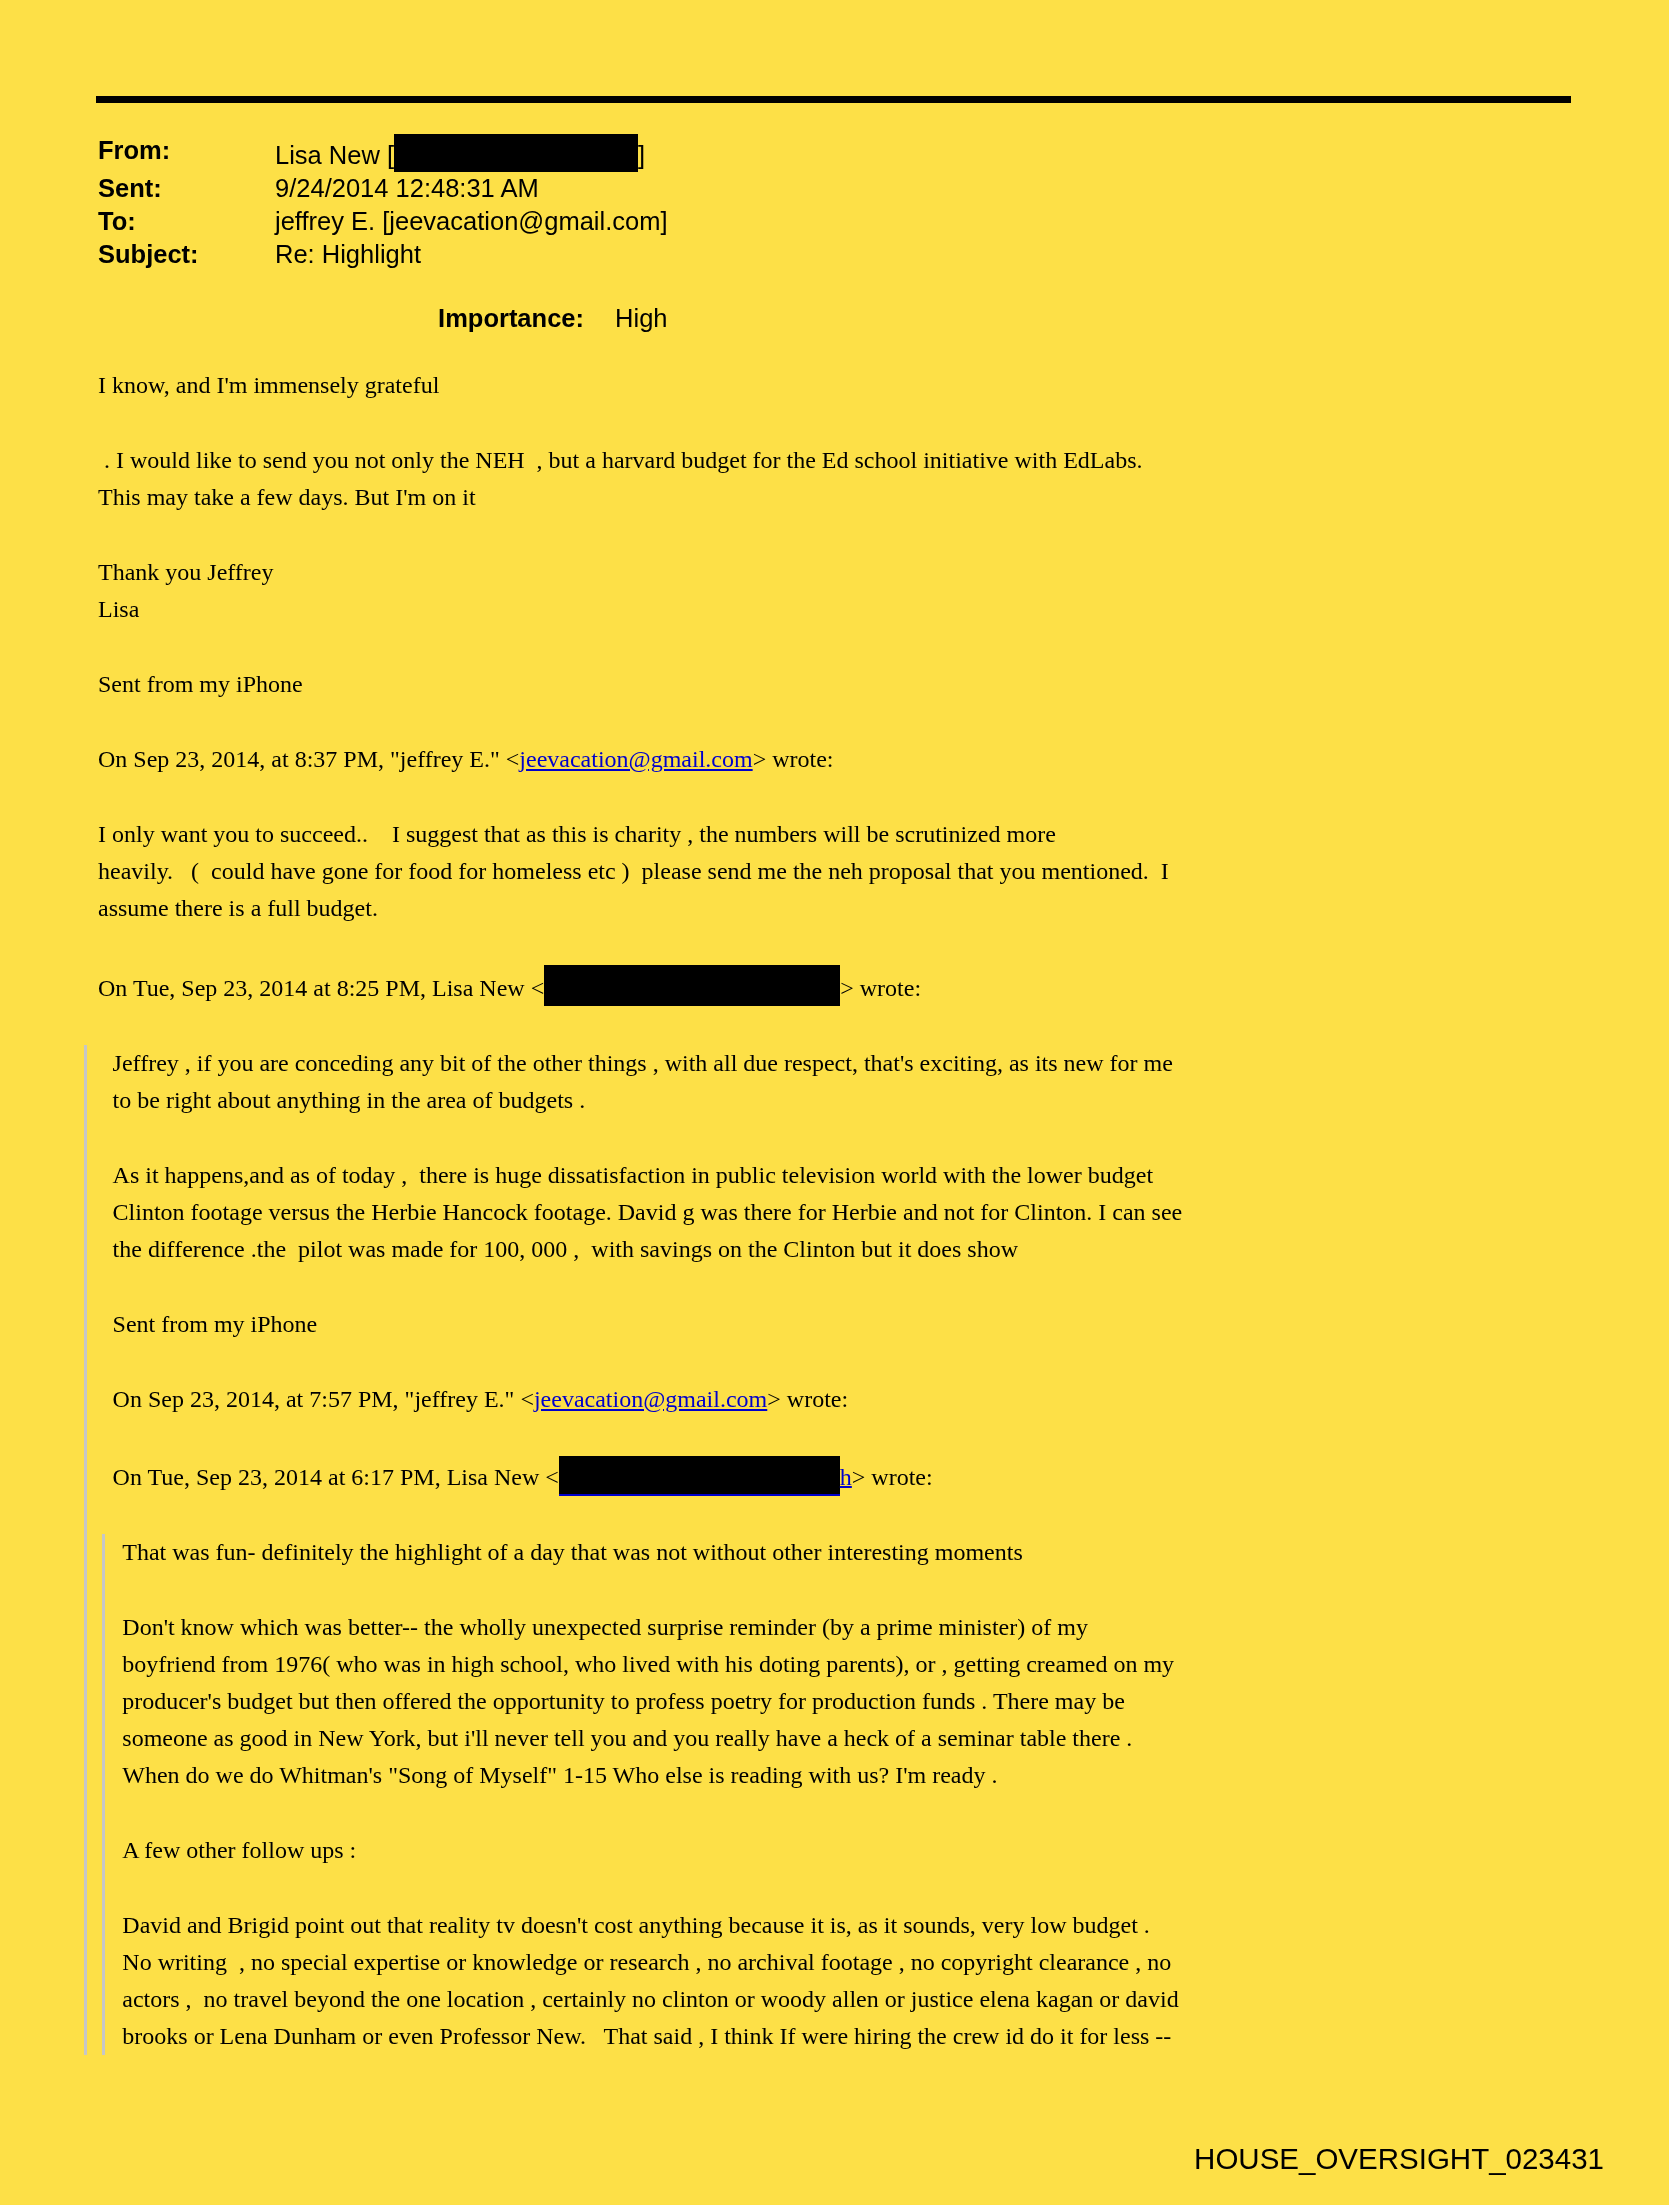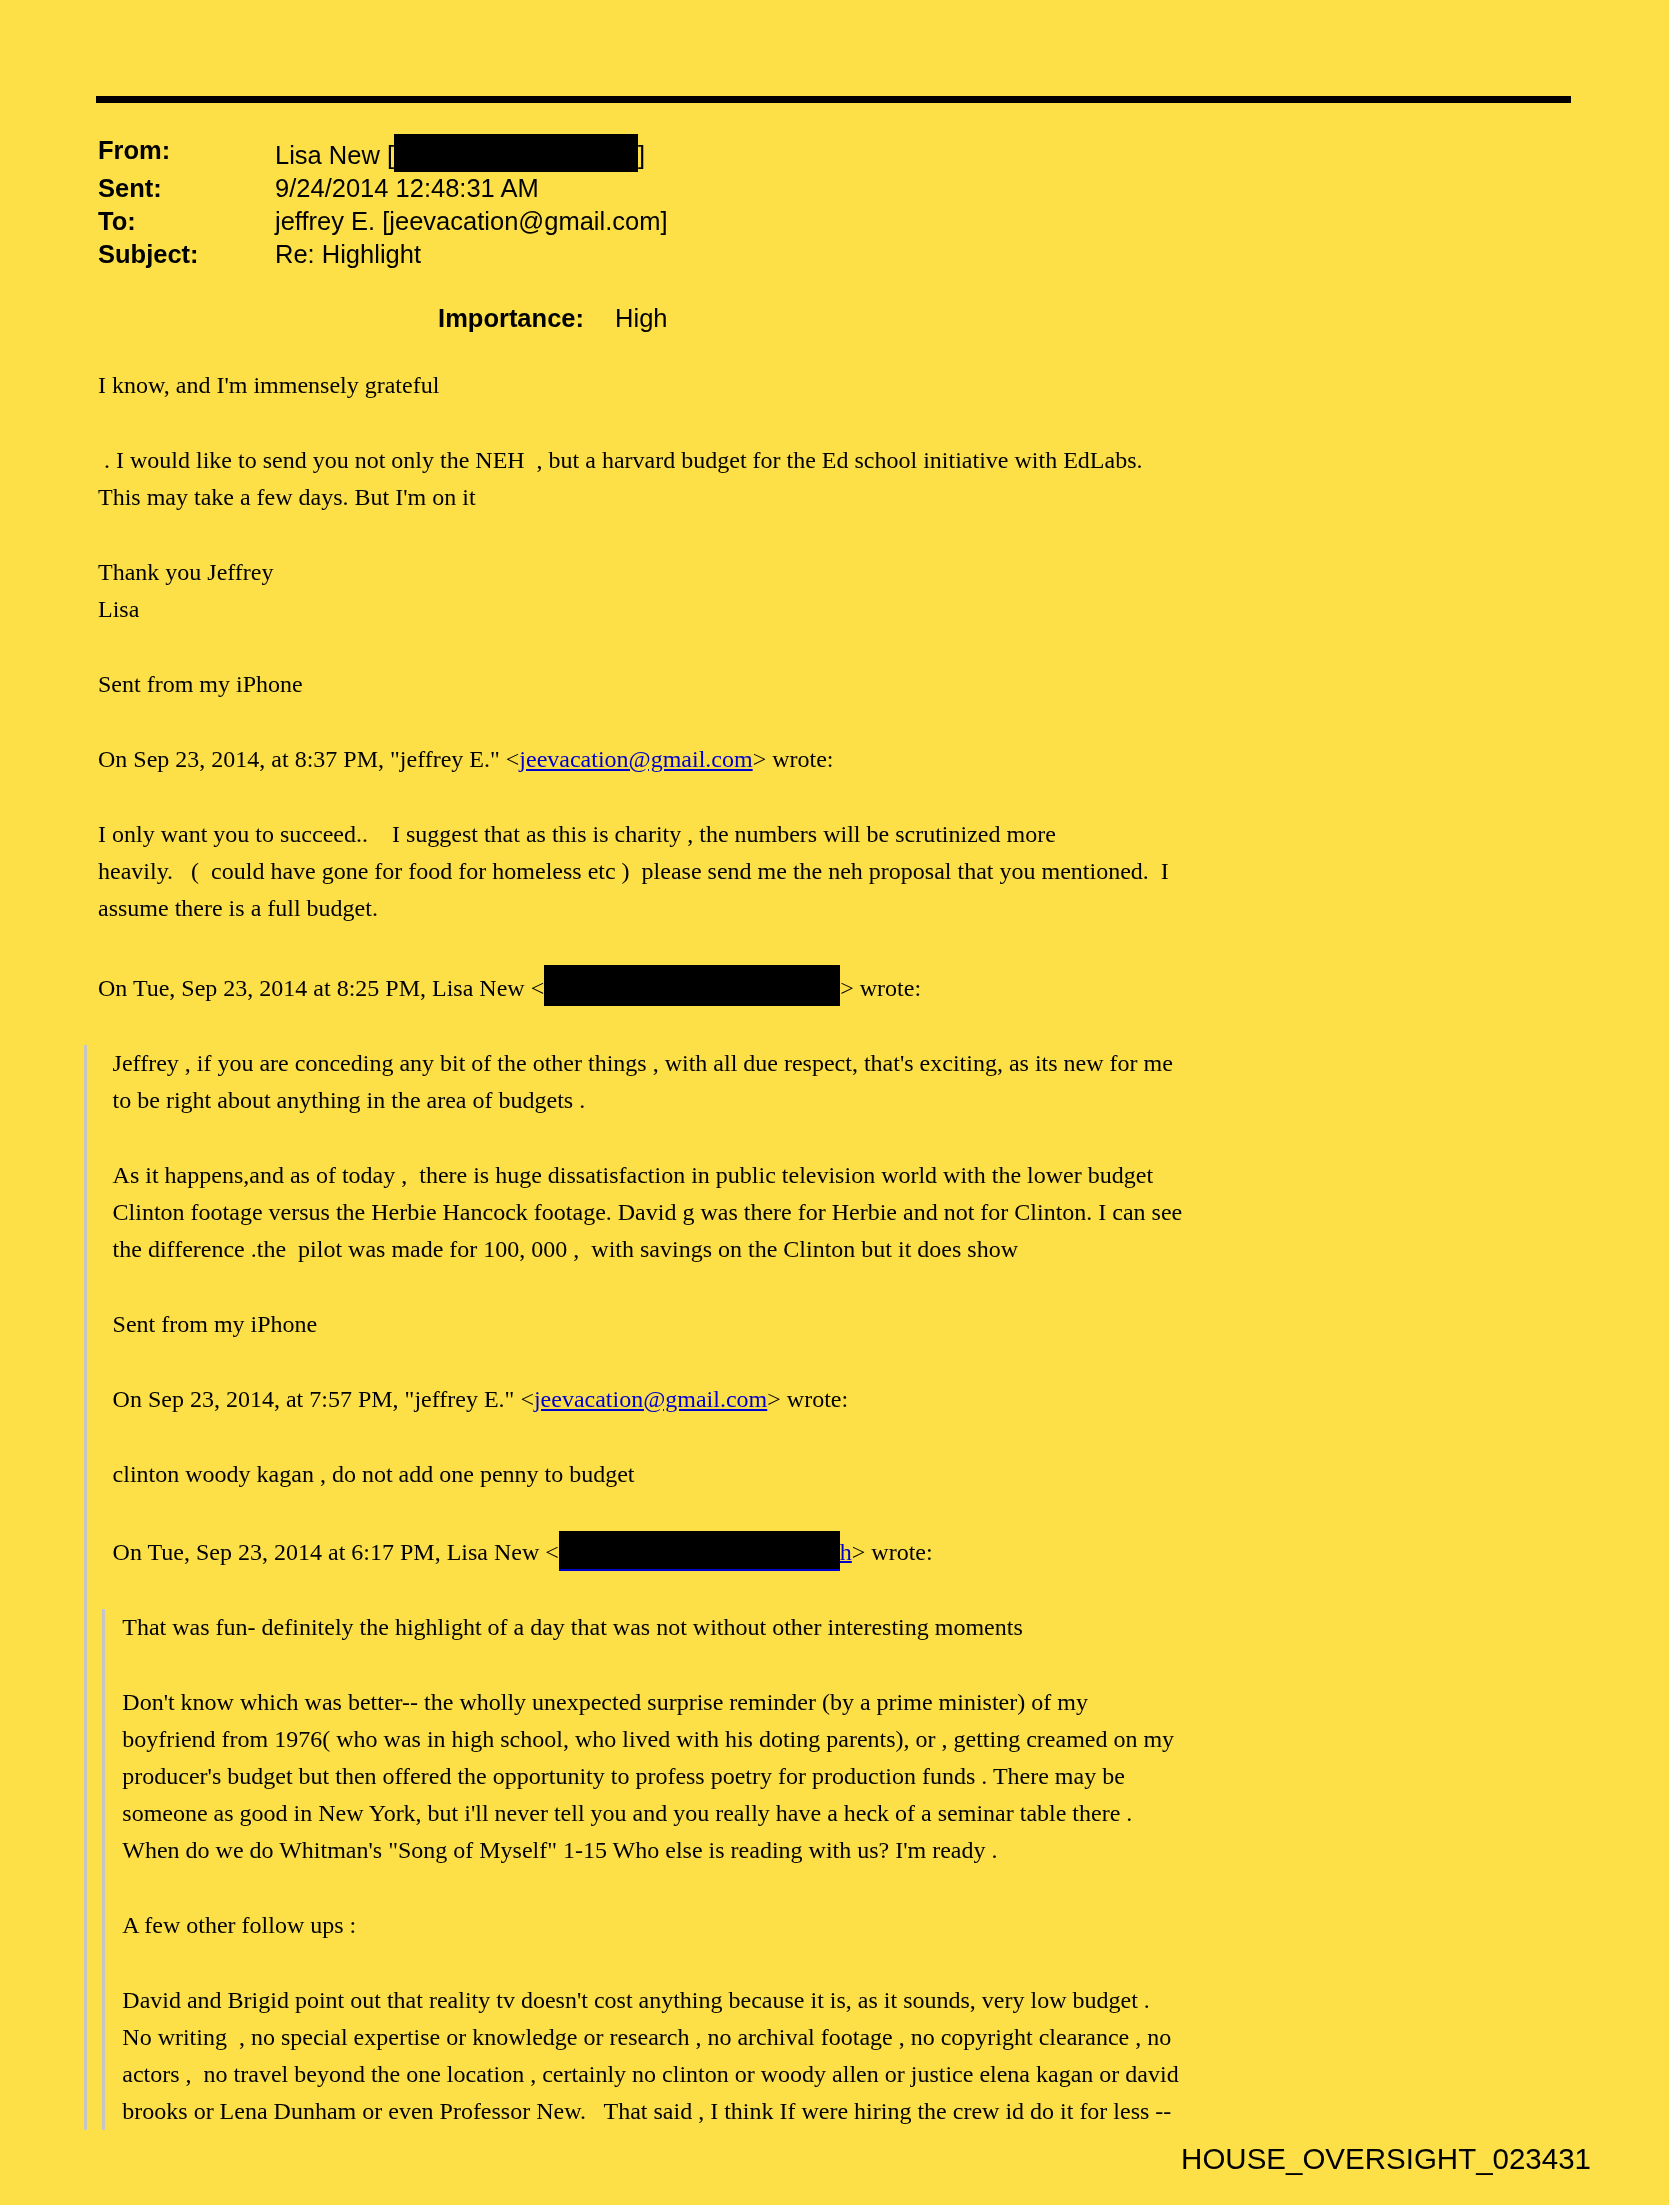--- a/index.html
+++ b/index.html
@@ -69,21 +69,21 @@
   }
   blockquote.level2{
     margin-left:-11px;
     padding-left:17.7px;
     margin-top:36px;
   }
   blockquote p:last-child{margin-bottom:0;}
   
   .bates{
     position:absolute;
-    right:78px;top:2142px;
+    right:65px;top:2142px;
     font-family:"Liberation Sans","DejaVu Sans",sans-serif;
     font-size:29.5px;
     letter-spacing:0px;
   }
 </style>
 </head>
 <body>
 
 <div class="page">
 
@@ -132,21 +132,20 @@
     <blockquote>
       <p>Jeffrey , if you are conceding any bit of the other things , with all due respect, that's exciting, as its new for me
 to be right about anything in the area of budgets .</p>
       <p>As it happens,and as of today ,  there is huge dissatisfaction in public television world with the lower budget
 Clinton footage versus the Herbie Hancock footage. David g was there for Herbie and not for Clinton. I can see
 the difference .the  pilot was made for 100, 000 ,  with savings on the Clinton but it does show</p>
       <p>Sent from my iPhone</p>
 
       <p><span>On Sep 23, 2014, at 7:57 PM, "jeffrey E." &lt;</span><a class="email-link" href="#">jeevacation@gmail.com</a><span>&gt; wrote:</span></p>
 
-      <p>clinton woody kagan , do not add one penny to budget</p>
 
       <p><span>On Tue, Sep 23, 2014 at 6:17 PM, Lisa New &lt;</span><span class="red-underline"><span class="redaction a617"></span></span><span class="link-tail">h</span><span>&gt; wrote:</span></p>
 
       <blockquote class="level2">
         <p>That was fun- definitely the highlight of a day that was not without other interesting moments</p>
         <p>Don't know which was better-- the wholly unexpected surprise reminder (by a prime minister) of my
 boyfriend from 1976( who was in high school, who lived with his doting parents), or , getting creamed on my
 producer's budget but then offered the opportunity to profess poetry for production funds . There may be
 someone as good in New York, but i'll never tell you and you really have a heck of a seminar table there .
 When do we do Whitman's "Song of Myself" 1-15 Who else is reading with us? I'm ready .</p>

